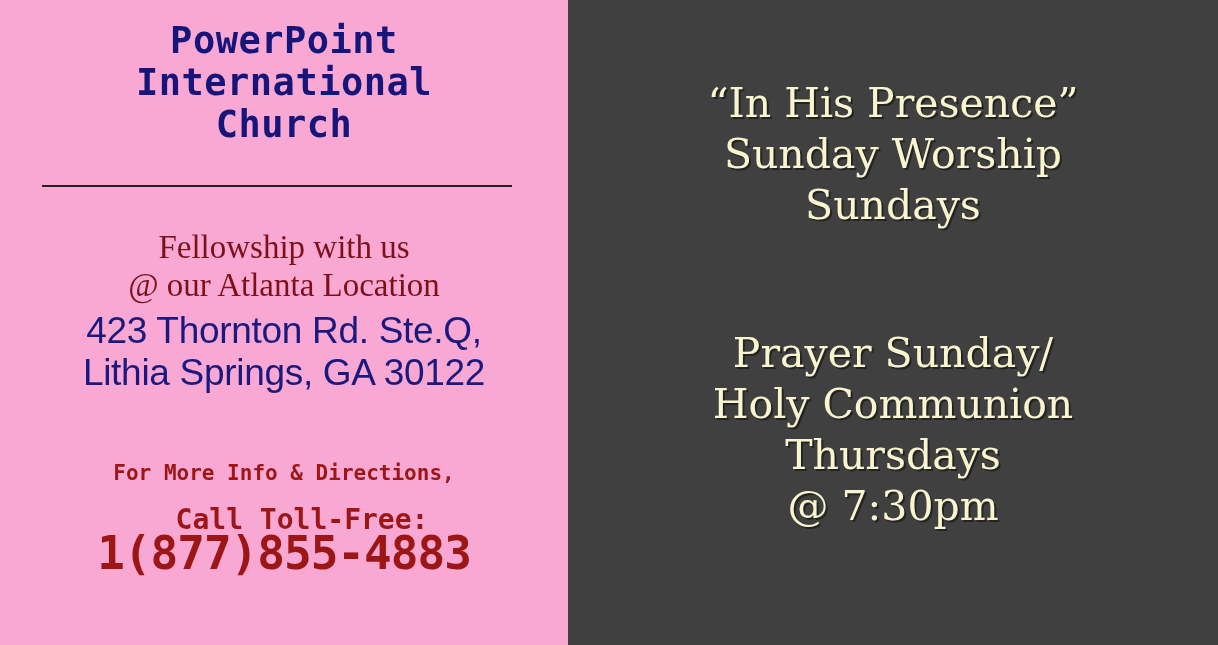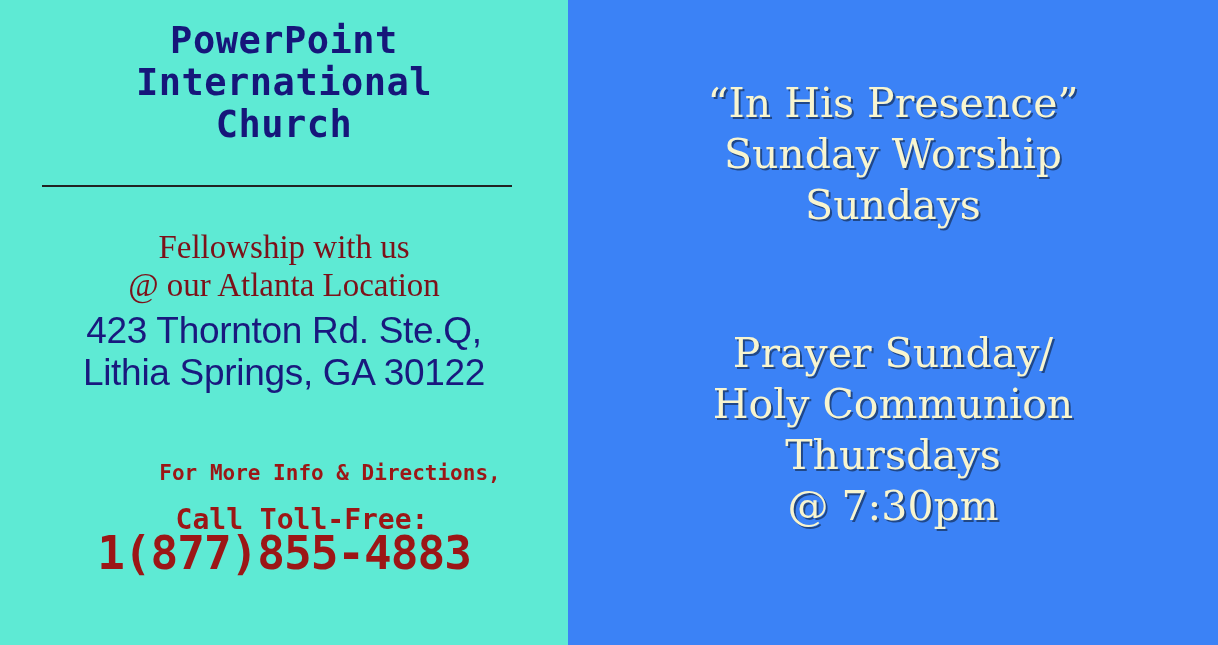--- a/index.html
+++ b/index.html
@@ -19,21 +19,21 @@
     -webkit-font-smoothing: antialiased;
   }
 
   
   #left-panel {
     position: absolute;
     left: 0;
     top: 0;
     width: 568px;
     height: 645px;
-    background: #5eead4;
+    background: #f9a8d4;
   }
 
   .church-name {
     position: absolute;
     left: 0;
     top: 20px;
     width: 568px;
     text-align: center;
     color: #16167a;
     font-family: "DejaVu Sans Mono", "Liberation Mono", monospace;
@@ -83,21 +83,21 @@
   .info-line {
     position: absolute;
     left: 0;
     width: 568px;
     text-align: center;
     color: #9c1616;
     font-family: "DejaVu Sans Mono", "Liberation Mono", monospace;
     font-weight: bold;
     white-space: nowrap;
   }
-  .info-line.l1 { top: 461px; font-size: 21px; padding-left: 46px; }
+  .info-line.l1 { top: 461px; font-size: 21px; }
   .info-line.l2 { top: 503px; font-size: 28px; padding-left: 18px; }
 
   .phone-number {
     position: absolute;
     left: 0;
     top: 527px;
     width: 568px;
     text-align: center;
     color: #9c1616;
     font-family: "DejaVu Sans Mono", "Liberation Mono", monospace;
@@ -108,21 +108,21 @@
     white-space: nowrap;
   }
 
   
   #right-panel {
     position: absolute;
     left: 568px;
     top: 0;
     width: 650px;
     height: 645px;
-    background: #3b82f6;
+    background: #404040;
   }
 
   .service-block {
     position: absolute;
     left: 0;
     width: 650px;
     text-align: center;
     color: #f8f5cf;
     font-family: "DejaVu Serif", "Liberation Serif", serif;
     text-shadow: 2px 2px 0 rgba(0,0,0,0.45);

